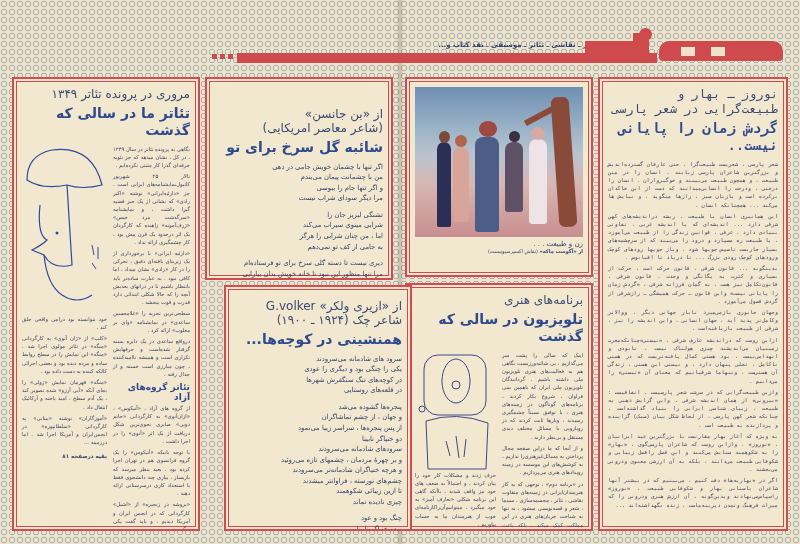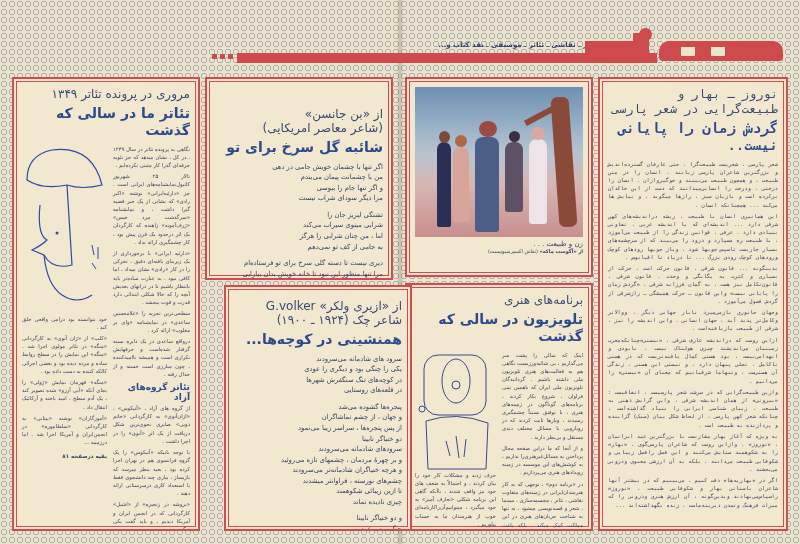--- a/index.html
+++ b/index.html
@@ -196,22 +196,22 @@
       <div>از پس پنجره‌ها ، سراسر زیبا می‌نمود</div>
       <div>دو خنیاگر نابینا</div>
       <div>سرودهای شادمانه می‌سرودند</div>
       <div>و بر چهرهٔ مردمان ، چشمهای تازه می‌روئید</div>
       <div>و هرچه خنیاگران شادمانه‌تر می‌سرودند</div>
       <div>چشم‌های نورسته ، فراوانتر میشدند</div>
       <div>تا ازین زیبائی شکوهمند</div>
       <div>چیزی نادیده نماند</div>
     </div>
     <div class="stanza">
+      <div>چنگ بود و عود</div>
       <div>و دو خنیاگر نابینا</div>
-      <div>چنگ بود و عود</div>
 
     </div>
   </div>
 </div>
 
 <div class="panel" style="left:12px;top:77px;width:188px;height:454px;">
   <div class="kicker">مروری در پرونده تئاتر ۱۳۴۹</div>
   <div class="title big">تئاتر ما در سالی که گذشت</div>
   <div class="cols2">
     <div>

